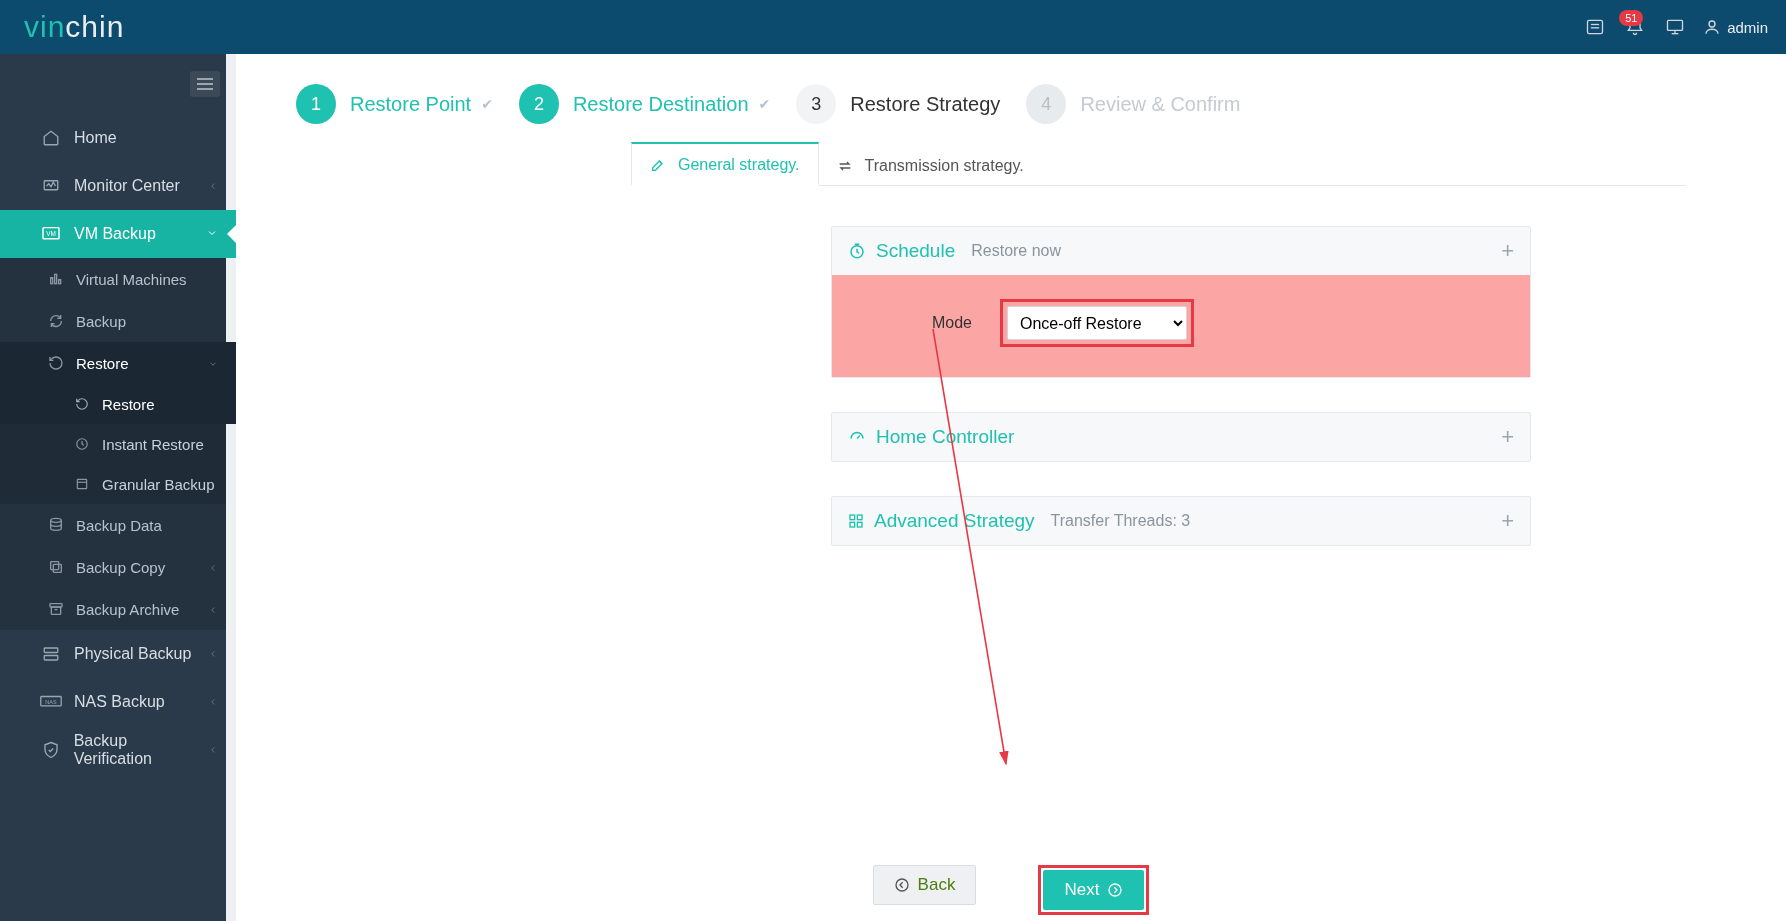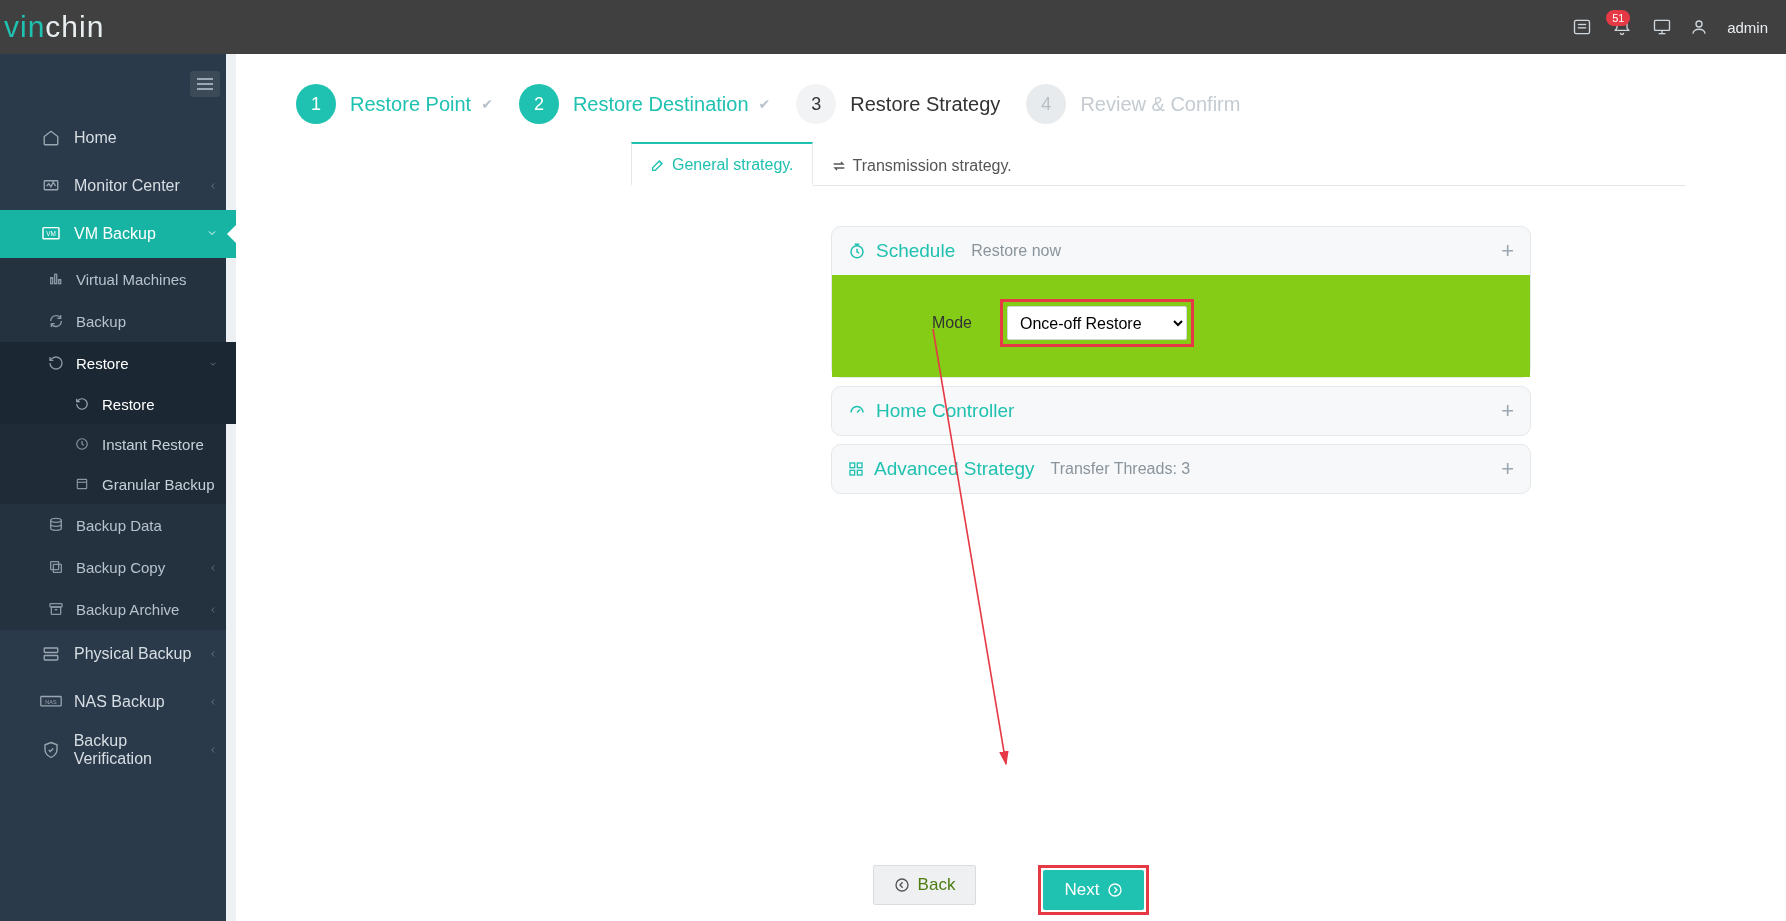--- a/index.html
+++ b/index.html
@@ -1,27 +1,27 @@
 <!DOCTYPE html>
 <html><head>
   <meta charset="utf-8">
   <style>
     * { margin:0; padding:0; box-sizing:border-box; font-family: -apple-system, BlinkMacSystemFont, "Segoe UI", Arial, sans-serif; }
     body { background:#f5f5f5; height:921px; width:1786px; overflow:hidden; }
 
     
-    .topbar { height:54px; background:#404040; display:flex; align-items:center; padding:0 18px 0 4px; color:#cfd6dc; }
+    .topbar { height:54px; background:#0c4a6e; display:flex; align-items:center; padding:0 18px 0 24px; color:#cfd6dc; }
     .logo { font-size:30px; font-weight:400; letter-spacing:1px; display:flex; align-items:center; }
     .logo .la { color:#1fc1b0; font-weight:500; }
     .logo .lb { color:#e8eef0; font-weight:300; }
     .top-spacer { flex:1; }
     .top-ic { width:40px; height:40px; display:flex; align-items:center; justify-content:center; position:relative; cursor:pointer; }
     .top-ic svg { stroke:#cfd6dc; }
     .badge { position:absolute; top:3px; left:4px; background:#e63946; color:#fff; font-size:11px; border-radius:10px; padding:1px 6px; line-height:14px; }
-    .user-area { display:flex; align-items:center; gap:19px; margin-left:8px; cursor:pointer; }
+    .user-area { display:flex; align-items:center; gap:6px; margin-left:8px; cursor:pointer; }
     .user-area span { font-size:15px; color:#e8eef0; }
 
     
     .layout { display:flex; height:calc(100% - 54px); }
 
     
     .sidebar { width:236px; background:#2b3a4a; color:#cfd6dc; position:relative; }
     .sb-toggle-row { height:60px; display:flex; align-items:center; justify-content:flex-end; padding-right:16px; }
     .sb-toggle { width:30px; height:26px; background:#3c4a58; border-radius:3px; display:flex; flex-direction:column; justify-content:center; align-items:center; gap:3px; cursor:pointer; }
     .sb-toggle span { display:block; width:16px; height:2px; background:#9aa7b2; }
@@ -49,33 +49,33 @@
     .step.done .label { color:#1fc1b0; }
     .step .check { color:#b7c2cc; font-size:14px; margin-left:-4px; }
     .step.upcoming .num { background:#e8ebed; color:#b7bfc6; }
     .step.upcoming .label { color:#c4cbd1; }
     .step .label { font-size:20px; }
     .step.current .num { background:#f1f3f4; color:#333; }
     .step.current .label { color:#333; }
 
     .content-box { margin:0 100px 0 395px; }
     .tabs { display:flex; border-bottom:1px solid #e4e8eb; }
-    .tab { padding:12px 18px 10px; display:flex; align-items:center; gap:6px; font-size:16px; color:#555; cursor:pointer; border-top:2px solid transparent;text-align:right; }
+    .tab { padding:12px 18px 10px; display:flex; align-items:center; gap:12px; font-size:16px; color:#555; cursor:pointer; border-top:2px solid transparent;text-align:right; }
     .tab.active { color:#1fc1b0; border-top:2px solid #1fc1b0; border-left:1px solid #e4e8eb; border-right:1px solid #e4e8eb; border-bottom:2px solid #fff; margin-bottom:-1px; }
     .tab svg { stroke:currentColor; }
 
     .panel-area { padding:40px 10px 0 10px; margin-left:190px; width:720px; }
 
-    .panel { background:#f7f8f9; border:1px solid #e4e8eb; border-radius:10px; margin-bottom:8px; }
+    .panel { background:#f7f8f9; border:1px solid #e4e8eb; border-radius:2px; margin-bottom:34px; }
     .panel-head { display:flex; align-items:center; height:48px; padding:0 16px; cursor:pointer; }
     .panel-head .ic { color:#1fc1b0; margin-right:10px; display:flex; }
     .panel-head .title { color:#1fc1b0; font-size:19px; margin-right:16px; }
     .panel-head .meta { color:#8a949c; font-size:16px; }
     .panel-head .plus { margin-left:auto; color:#9aa7b2; font-size:22px; font-weight:300; }
-    .panel-body { background:#84cc16; padding:24px 20px 30px; display:flex; align-items:center; gap:28px; }
+    .panel-body { background:#fca5a5; padding:24px 20px 30px; display:flex; align-items:center; gap:28px; }
     .panel-body .flabel { width:120px; text-align:right; font-size:16px; color:#333; }
 
     .highlight-box { border:3px solid #e63946; padding:4px 4px; }
     .select-wrap select { width:180px; height:34px; padding:4px 8px; font-size:16px; border:1px solid #d0d6db; border-radius:2px; background:#fff; }
 
     .footer-btns { position:absolute; bottom:0; left:0; right:0; display:flex; justify-content:center; gap:14px; padding:12px 0 6px; }
     .btn { height:40px; padding:0 20px; display:flex; align-items:center; gap:8px; font-size:17px; border-radius:2px; cursor:pointer; border:1px solid transparent; }
     .btn-back { background:#eef0f2; color:#4d7c0f; border-color:#d9dde1; }
     .btn-next { background:#1fc1b0; color:#fff; }
     .btn-next-wrap { border:3px solid #e63946; padding:2px;margin-left:48px; }

